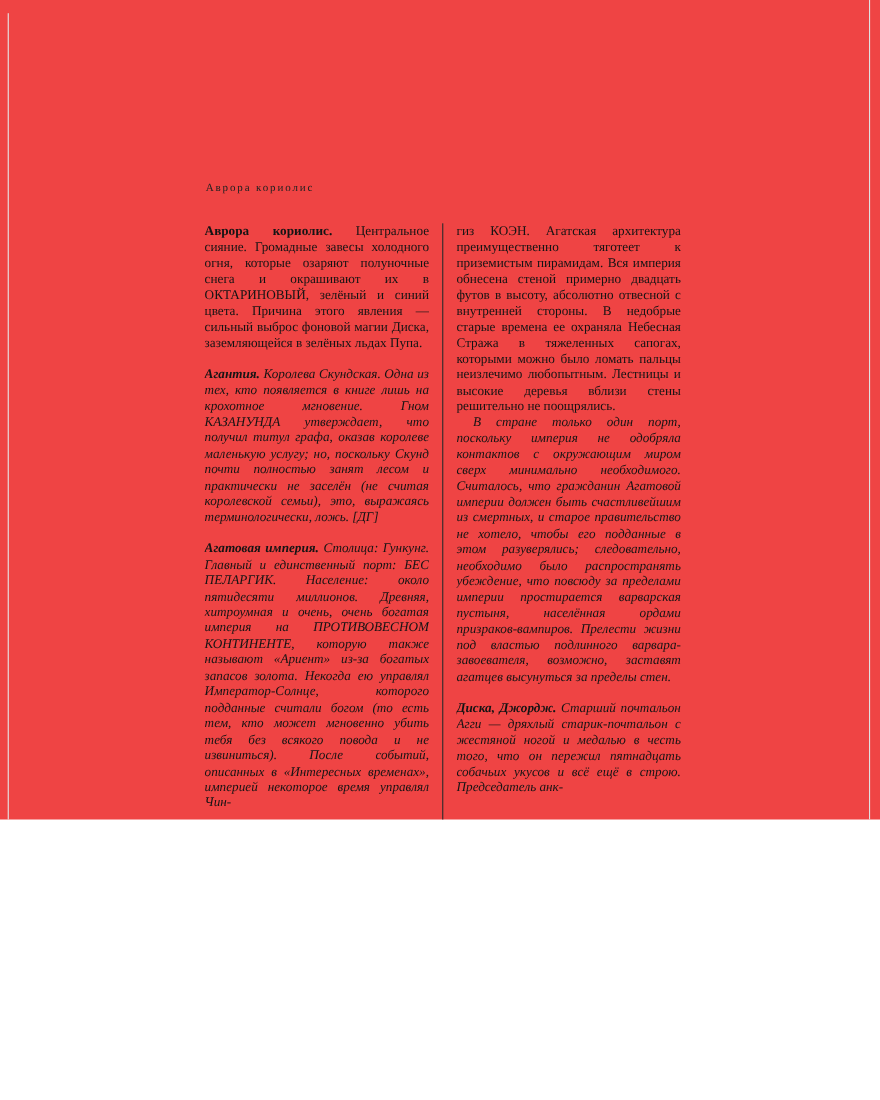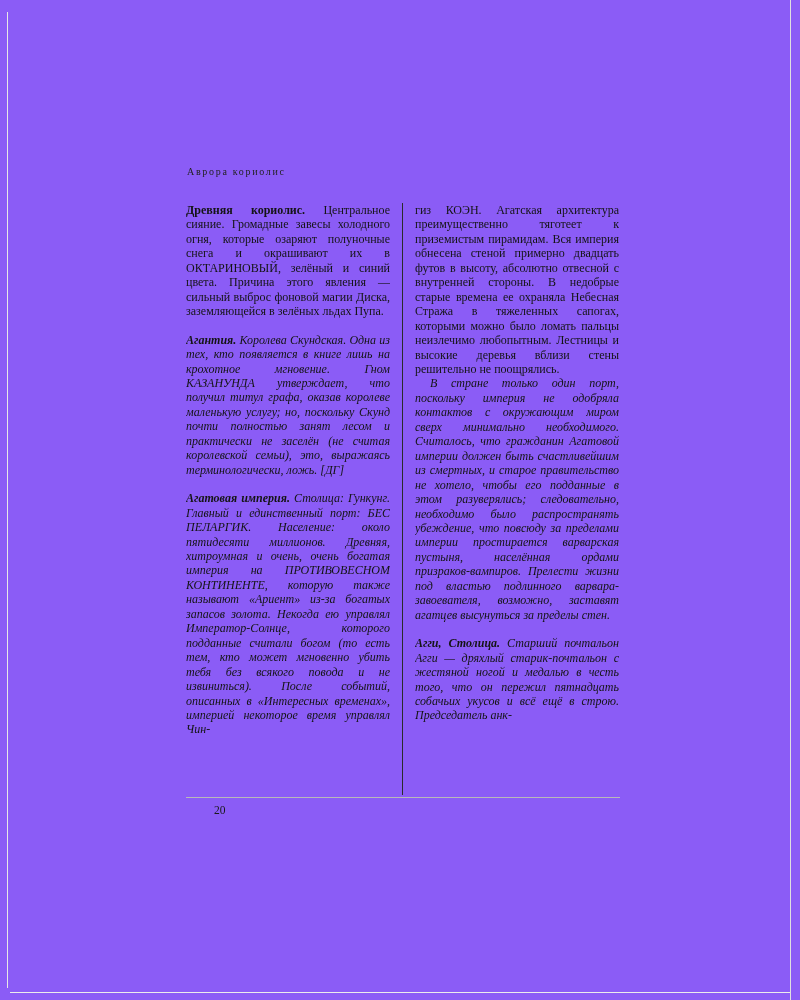--- a/index.html
+++ b/index.html
@@ -4,22 +4,22 @@
 <style>
   * { margin: 0; padding: 0; box-sizing: border-box; }
   html, body {
     width: 800px; height: 1000px;
     background: #ffffff;
     font-family: "Liberation Serif", "DejaVu Serif", serif;
     color: #141414;
   }
   .page {
     position: relative;
-    width: 800px; height: 1000px;
-    background: #8b5cf6;
+    width: 800px; height: 745px;
+    background: #ef4444;
     overflow: hidden;
   }
   .scan-edge-left  { position: absolute; left: 7px;  top: 12px; width: 1px; height: 976px; background: #e7e7e7; }
   .scan-edge-right { position: absolute; left: 790px; top: 0;   width: 1px; height: 1000px; background: #e0e0e0; }
   .scan-edge-bottom{ position: absolute; left: 10px; top: 992px; width: 780px; height: 1px; background: #ececec; }
 
   .running-header {
     position: absolute; left: 187px; top: 166px;
     font-size: 10px; letter-spacing: 1.7px; color: #222;
     white-space: nowrap;
@@ -54,29 +54,29 @@
 
 <div class="page">
   <div class="scan-edge-left"></div>
   <div class="scan-edge-right"></div>
   <div class="scan-edge-bottom"></div>
 
   <div class="running-header">Аврора кориолис</div>
 
   <div class="content">
     <div class="column" id="col-left">
-        <p class="para entry"><span class="term">Древняя кориолис.</span> Центральное сияние. Громадные завесы холодного огня, которые озаряют полуночные снега и окрашивают их в ОКТАРИНОВЫЙ, зелёный и синий цвета. Причина этого явления — сильный выброс фоновой магии Диска, заземляющейся в зелёных льдах Пупа.</p>
+        <p class="para entry"><span class="term">Аврора кориолис.</span> Центральное сияние. Громадные завесы холодного огня, которые озаряют полуночные снега и окрашивают их в ОКТАРИНОВЫЙ, зелёный и синий цвета. Причина этого явления — сильный выброс фоновой магии Диска, заземляющейся в зелёных льдах Пупа.</p>
         <p class="para entry"><span class="term">Агантия.</span> Королева Скундская. Одна из тех, кто появляется в книге лишь на крохотное мгновение. Гном КАЗАНУНДА утверждает, что получил титул графа, оказав королеве маленькую услугу; но, поскольку Скунд почти полностью занят лесом и практически не заселён (не считая королевской семьи), это, выражаясь терминологически, ложь. [ДГ]</p>
         <p class="para entry"><span class="term">Агатовая империя.</span> Столица: Гункунг. Главный и единственный порт: БЕС ПЕЛАРГИК. Население: около пятидесяти миллионов. Древняя, хитроумная и очень, очень богатая империя на ПРОТИВОВЕСНОМ КОНТИНЕНТЕ, которую также называют «Ариент» из-за богатых запасов золота. Некогда ею управлял Император-Солнце, которого подданные считали богом (то есть тем, кто может мгновенно убить тебя без всякого повода и не извиниться). После событий, описанных в «Интересных временах», империей некоторое время управлял Чин-</p>
       </div>
     <div class="divider"></div>
     <div class="column" id="col-right">
         <p class="para">гиз КОЭН. Агатская архитектура преимущественно тяготеет к приземистым пирамидам. Вся империя обнесена стеной примерно двадцать футов в высоту, абсолютно отвесной с внутренней стороны. В недобрые старые времена ее охраняла Небесная Стража в тяжеленных сапогах, которыми можно было ломать пальцы неизлечимо любопытным. Лестницы и высокие деревья вблизи стены решительно не поощрялись.</p>
         <p class="para indent">В стране только один порт, поскольку империя не одобряла контактов с окружающим миром сверх минимально необходимого. Считалось, что гражданин Агатовой империи должен быть счастливейшим из смертных, и старое правительство не хотело, чтобы его подданные в этом разуверялись; следовательно, необходимо было распространять убеждение, что повсюду за пределами империи простирается варварская пустыня, населённая ордами призраков-вампиров. Прелести жизни под властью подлинного варвара-завоевателя, возможно, заставят агатцев высунуться за пределы стен.</p>
-        <p class="para entry"><span class="term">Агги, Столица.</span> Старший почтальон Агги — дряхлый старик-почтальон с жестяной ногой и медалью в честь того, что он пережил пятнадцать собачьих укусов и всё ещё в строю. Председатель анк-</p>
+        <p class="para entry"><span class="term">Диска, Джордж.</span> Старший почтальон Агги — дряхлый старик-почтальон с жестяной ногой и медалью в честь того, что он пережил пятнадцать собачьих укусов и всё ещё в строю. Председатель анк-</p>
       </div>
   </div>
 
   <div class="footer">
     <div class="footer-rule"></div>
     <div class="page-number">20</div>
   </div>
 </div>
 
 </body></html>

